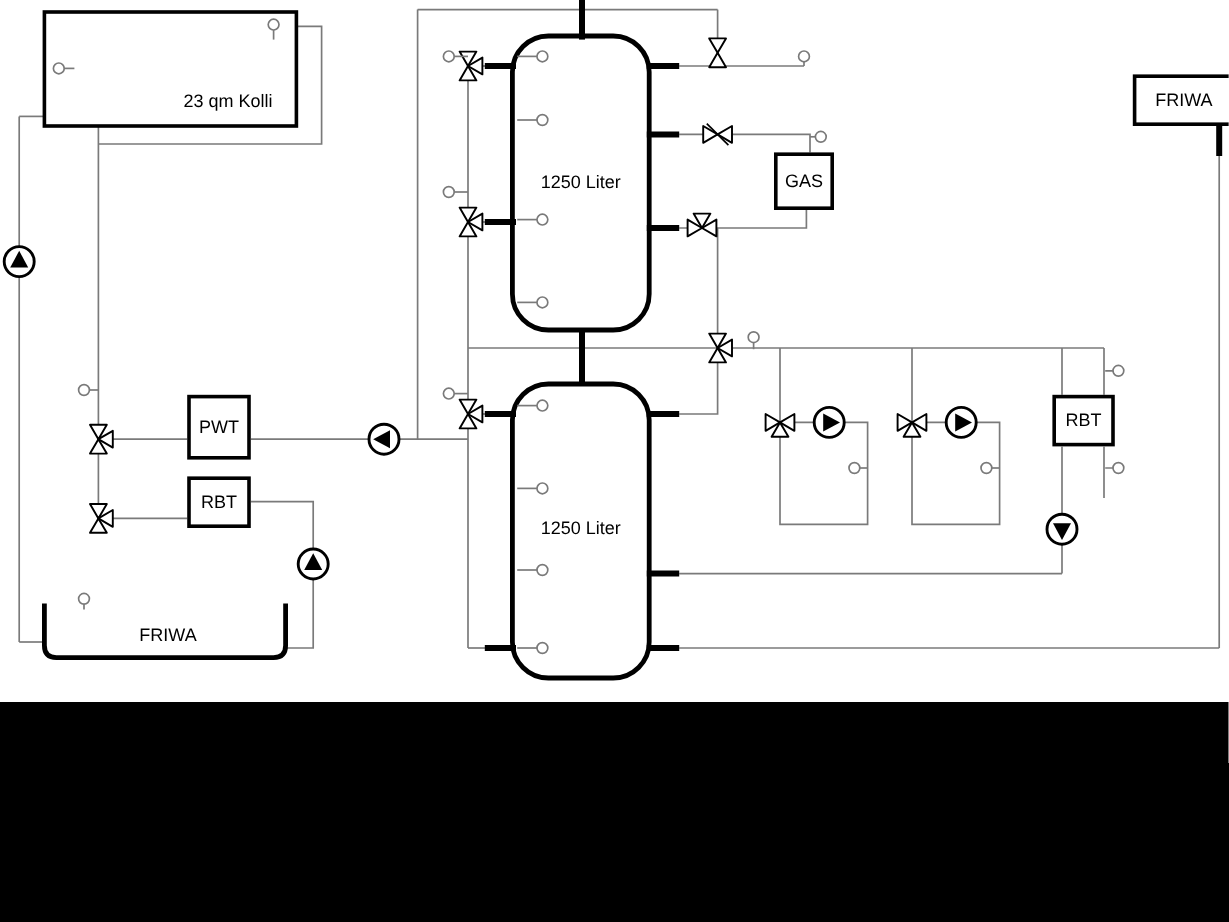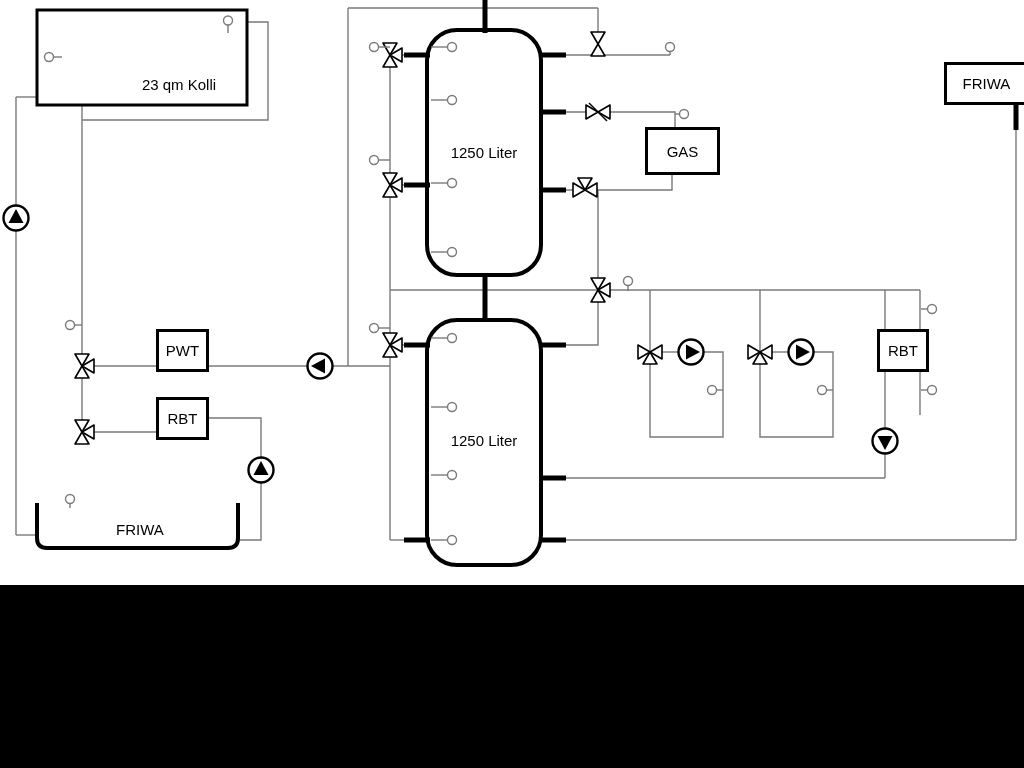--- a/index.html
+++ b/index.html
@@ -261,25 +261,25 @@
     <g>
       <path class="s" d="M431,475 H448"></path>
         <circle class="sc" cx="452" cy="475" r="4.5"></circle>
     </g>
     <g>
       <path class="s" d="M431,540 H448"></path>
         <circle class="sc" cx="452" cy="540" r="4.5"></circle>
     </g>
   </svg>
 
-  <div class="bx" style="left:156px;top:329px;width:53px;height:43px">PWT</div>
+  <div class="bx" style="left:156px;top:329px;width:53px;height:54px">PWT</div>
   <div class="bx" style="left:156px;top:397px;width:53px;height:43px">RBT</div>
-  <div class="bx" style="left:645px;top:127px;width:75px;height:48px">GAS</div>
+  <div class="bx" style="left:645px;top:127px;width:50px;height:48px">GAS</div>
   <div class="bx" style="left:944px;top:62px;width:85px;height:43px">FRIWA</div>
   <div class="bx" style="left:877px;top:329px;width:52px;height:43px">RBT</div>
 
-  <div class="lab" style="left:129px;top:76px;width:100px">23 qm Kolli</div>
+  <div class="lab" style="left:140px;top:76px;width:100px">23 qm Kolli</div>
   <div class="lab" style="left:427px;top:144px;width:114px">1250 Liter</div>
   <div class="lab" style="left:427px;top:432px;width:114px">1250 Liter</div>
   <div class="lab" style="left:98px;top:521px;width:84px">FRIWA</div>
 
   <div id="footer-bar"></div>
 </div>
 
 </body></html>

